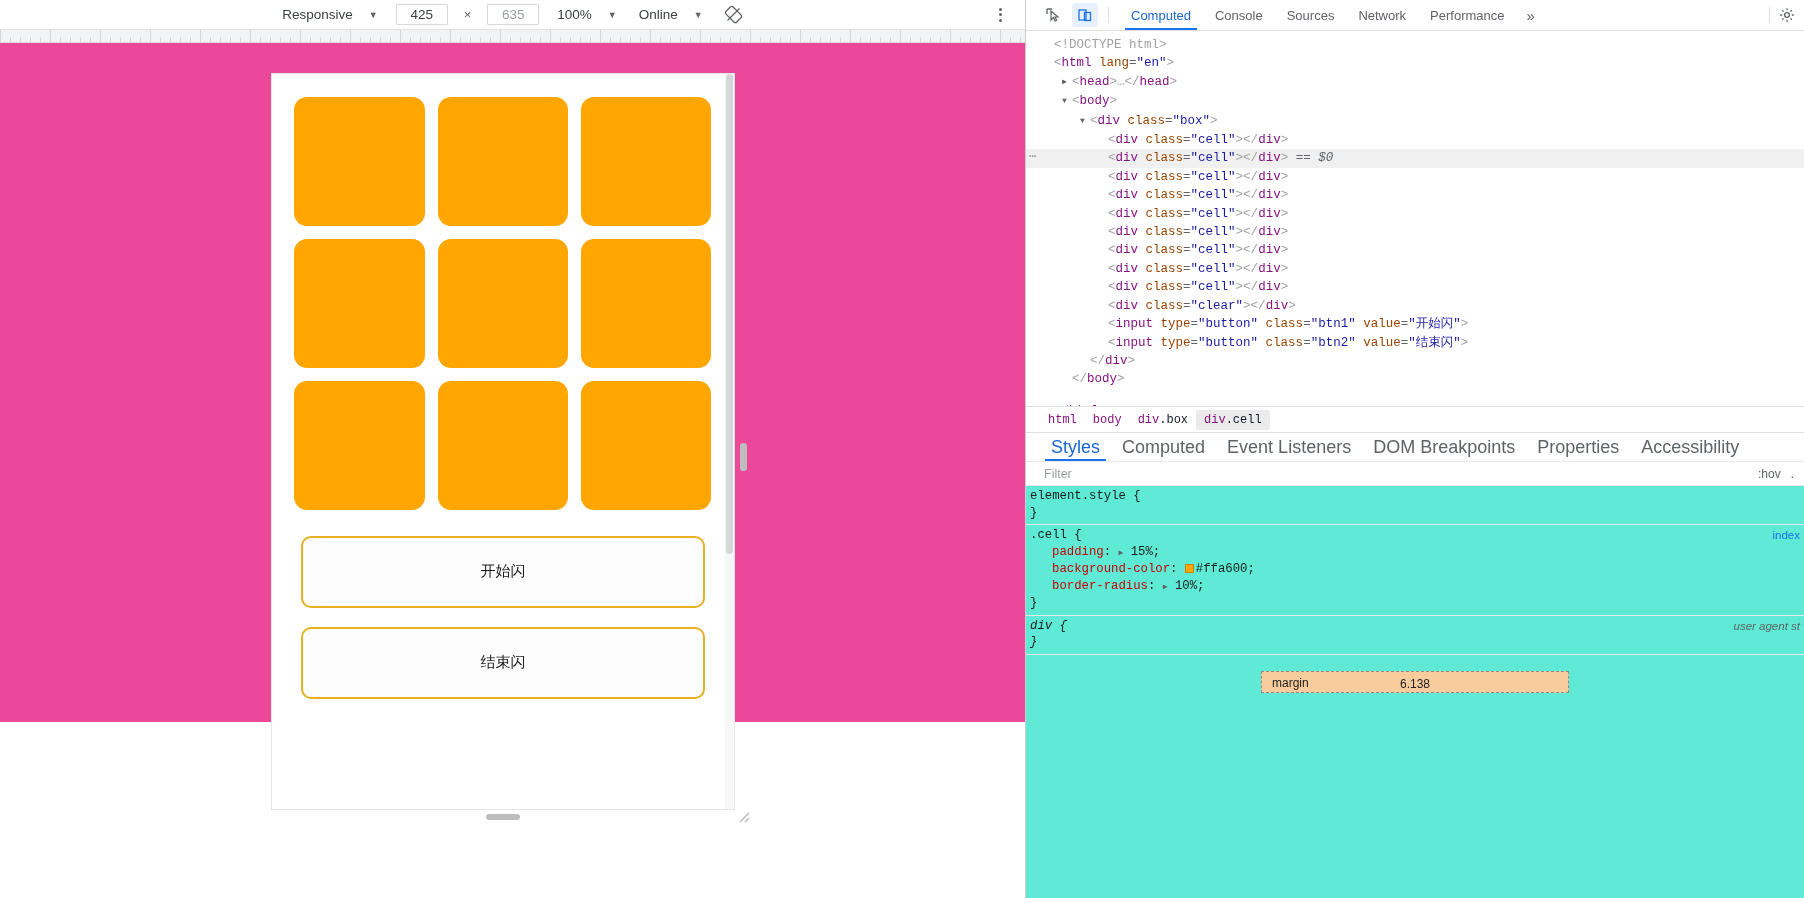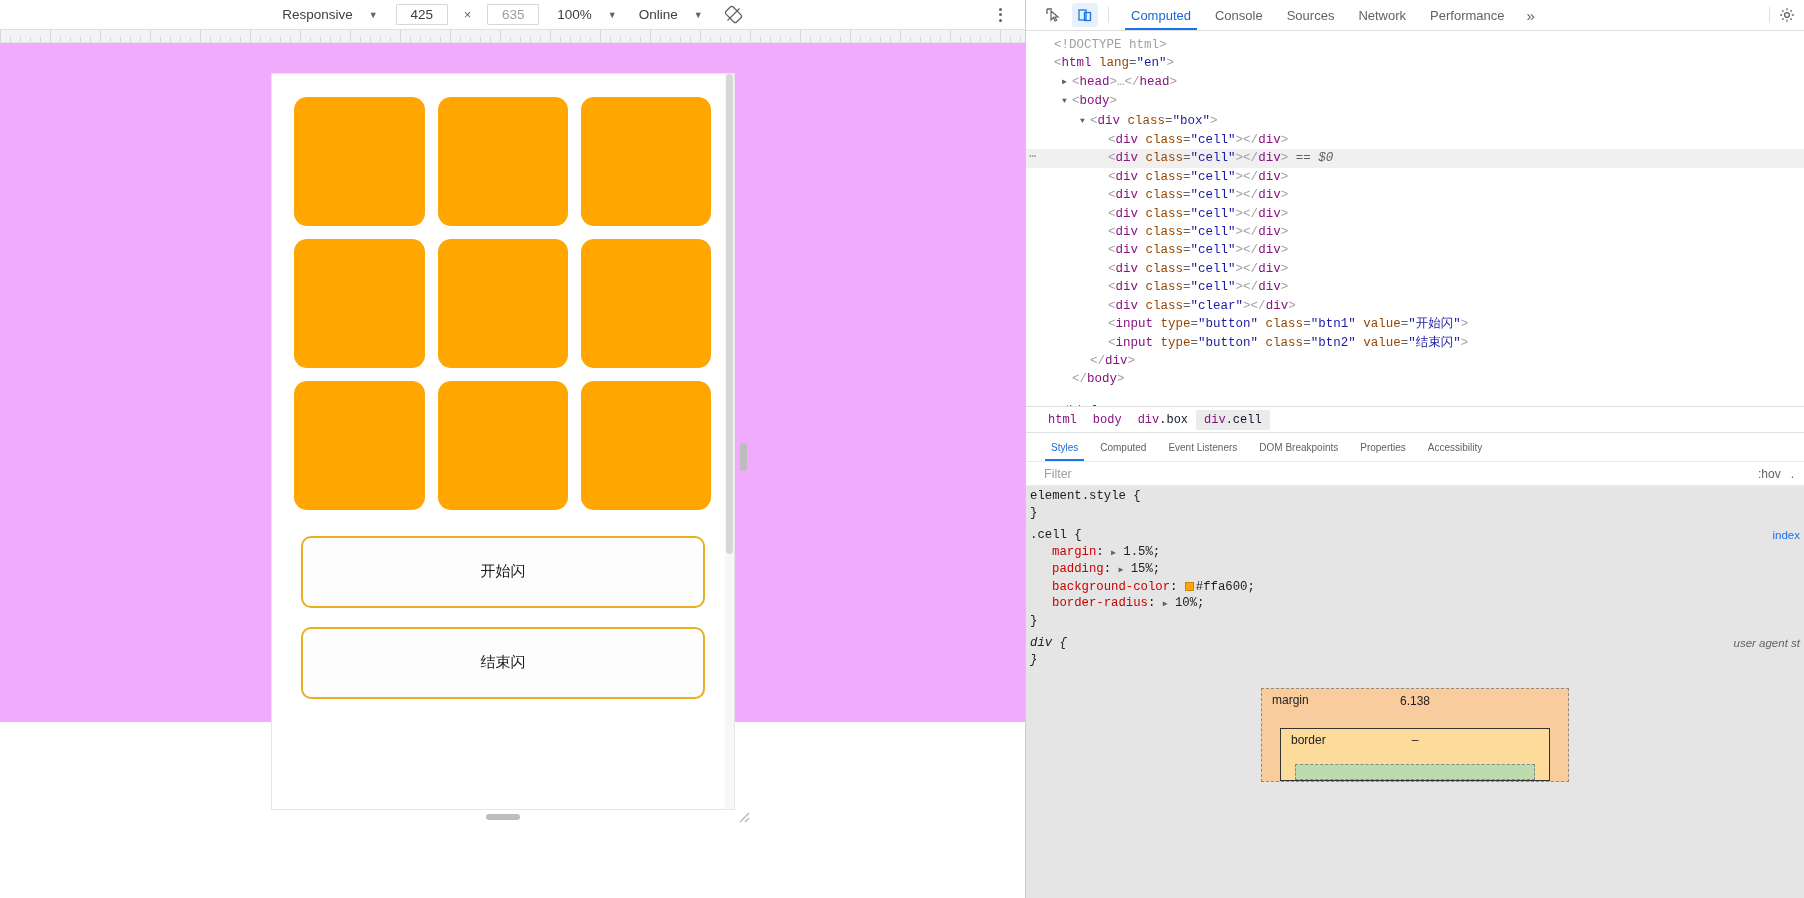--- a/index.html
+++ b/index.html
@@ -44,21 +44,21 @@
 
   
   .ruler {
     height:14px; background:#f1f3f4; border-top:1px solid #e0e0e0;
     border-bottom:1px solid #e0e0e0; position:relative; overflow:hidden;
   }
   .ruler .tick { position:absolute; top:0; width:1px; height:14px; background:#d4d6d8; }
   .ruler .tick.half { height:7px; top:7px; }
 
   
-  .viewport-area { position:relative; height:679px; background:#f0abfc; }
+  .viewport-area { position:relative; height:679px; background:#ec4899; }
   .device-frame {
     position:absolute; left:271px; top:30px; width:464px; height:737px;
     background:#ffffff; border:1px solid #e6e6e6; box-shadow:0 0 0 0 transparent;
   }
   .phone-scroll-track { position:absolute; right:0px; top:0; width:9px; height:100%; background:#f7f7f7; }
   .phone-scroll-thumb { position:absolute; right:1px; top:0px; width:7px; height:480px; background:#d7d7d7; border-radius:4px;}
 
   .page-inner { padding:17px 16px 0 16px; }
 
   .grid-box { width:100%; }
@@ -123,35 +123,35 @@
   .crumbs { height:26px; border-top:1px solid #e0e0e0; display:flex; align-items:center;
             padding-left:14px; gap:0px; font-size:12px; font-family:"Liberation Mono",monospace;}
   .crumb { padding:3px 8px; color:#881280; cursor:pointer; border-radius:2px; }
   .crumb .dot { color:#202124; }
   .crumb .cls { color:#0f172a; }
   .crumb.active { background:#ebebeb; }
 
   
   .st-tabbar { height:29px; border-top:1px solid #e0e0e0; display:flex; align-items:stretch;
                padding-left:14px; background:#fff; }
-  .st-tab { padding:0 11px; display:flex; align-items:center; font-size:10px; color:#5f6368;
+  .st-tab { padding:0 11px; display:flex; align-items:center; font-size:18px; color:#5f6368;
             cursor:pointer; position:relative; white-space:nowrap;}
   .st-tab.active { color:#1967d2; }
   .st-tab.active::after { content:""; position:absolute; left:5px; right:5px; bottom:0; height:2px; background:#1a73e8; }
 
   .filter-row { height:25px; border-top:1px solid #eaeaea; border-bottom:1px solid #eaeaea;
                 display:flex; align-items:center; padding-left:16px; }
   .filter-row input { border:none; outline:none; font-size:12.5px; color:#202124;
                       font-family:"Liberation Sans",sans-serif; width:470px; background:transparent;}
   .filter-row input::placeholder { color:#9aa0a6; }
   .filter-right { margin-left:auto; display:flex; align-items:center; gap:10px; padding-right:10px;
                   font-size:12px; color:#5f6368; }
 
   .styles-body { flex:1; overflow:hidden; font-family:"Liberation Mono", monospace; font-size:12.3px;
-                 line-height:16.5px; background:#e5e5e5; }
+                 line-height:16.5px; background:#5eead4; }
   .rule { border-bottom:1px solid #e8e8e8; padding:2px 0 3px 0; position:relative; }
   .rule .sel-line { padding-left:4px; color:#202124; }
   .rule .src { position:absolute; right:4px; top:2px; color:#1a73e8; font-size:11.5px;
                font-family:"Liberation Sans",sans-serif; }
   .rule .src.ua { color:#5f6368; font-style:italic; }
   .decl { padding-left:26px; color:#202124; }
   .prop { color:#c80000; }
   .pval { color:#202124; }
   .arrow { color:#5f6368; font-size:8px; }
   .swatch { display:inline-block; width:9px; height:9px; border:1px solid #00000033;
@@ -435,37 +435,31 @@
     </div>
 
     <div class="styles-body" id="stylesbody">
         <div class="rule">
           <div class="sel-line">element.style {</div>
           <div class="sel-line">}</div>
         </div>
         <div class="rule">
           <div class="src">index</div>
           <div class="sel-line">.cell {</div>
-          <div class="decl"><span class="prop">margin</span>: <span class="arrow">▶</span> <span class="pval">1.5%</span>;</div>
           <div class="decl"><span class="prop">padding</span>: <span class="arrow">▶</span> <span class="pval">15%</span>;</div>
           <div class="decl"><span class="prop">background-color</span>: <span class="swatch" style="background:#ffa600"></span><span class="pval">#ffa600</span>;</div>
           <div class="decl"><span class="prop">border-radius</span>: <span class="arrow">▶</span> <span class="pval">10%</span>;</div>
           <div class="sel-line">}</div>
         </div>
         <div class="rule">
           <div class="src ua">user agent st</div>
           <div class="sel-line ital">div {</div>
           <div class="sel-line ital">}</div>
         </div>
         <div class="boxmodel-wrap">
           <div class="bm-margin">
             <span class="bm-label">margin</span>
             <div class="bm-val">6.138</div>
-            <div class="bm-border">
-              <span class="bm-label">border</span>
-              <div class="bm-val">–</div>
-              <div class="bm-inner-green"></div>
-            </div>
           </div>
         </div>
       </div>
   </div>
 </div>
 
 </body></html>

